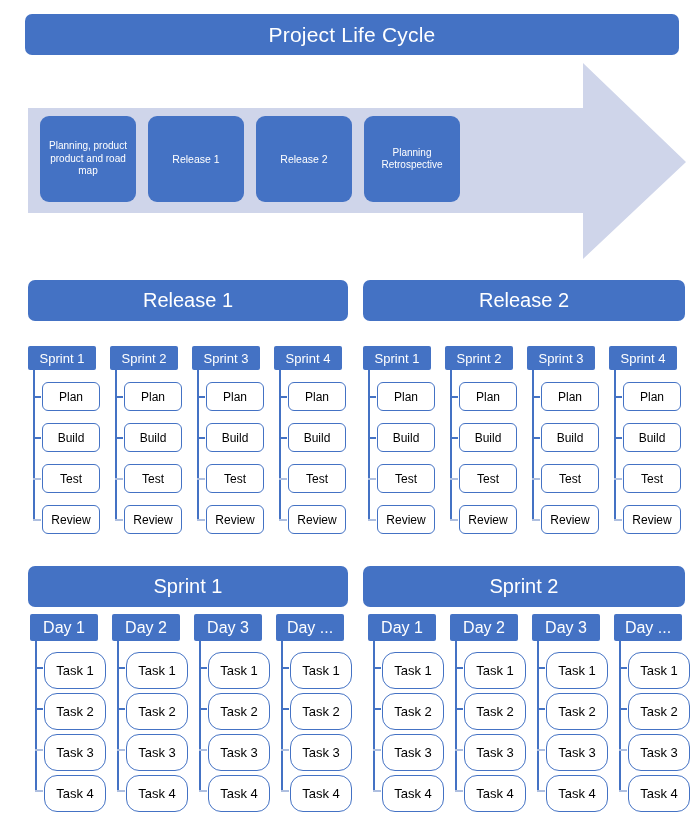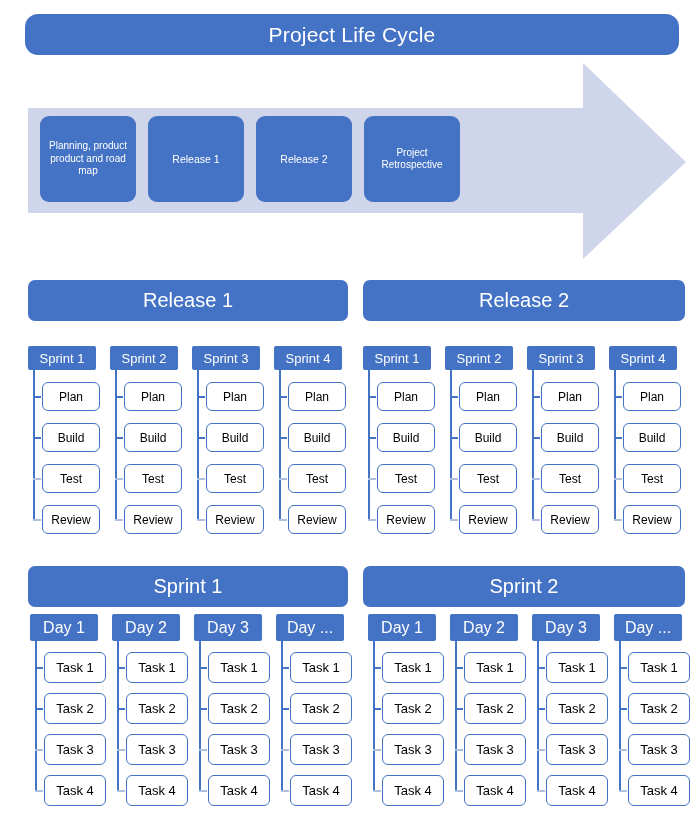--- a/index.html
+++ b/index.html
@@ -19,21 +19,21 @@
   
   .abs { position: absolute; }
 
   
   #title-banner {
     left: 25px;
     top: 14px;
     width: 654px;
     height: 41px;
     background: #4472C4;
-    border-radius: 13px;
+    border-radius: 7px;
     display: flex;
     align-items: center;
     justify-content: center;
     color: #ffffff;
     font-size: 21px;
     letter-spacing: .2px;
   }
 
   
   #lifecycle-arrow-wrap {
@@ -117,40 +117,40 @@
     box-sizing: border-box;
     white-space: nowrap;
   }
 
   
   .lvl-sprint .tree-head { width: 68px; height: 24px; font-size: 13px; }
   .lvl-sprint .leaf-box  { width: 58px; height: 29px; font-size: 12px; }
 
   
   .lvl-day .tree-head { width: 68px; height: 27px; font-size: 16px; }
-  .lvl-day .leaf-box  { width: 62px; height: 31px; font-size: 13px; }
+  .lvl-day .leaf-box  { width: 62px; height: 37px; font-size: 13px; border-radius: 13px; }
 </style>
 </head>
 <body>
 
 <div class="abs" id="title-banner">
   <span>Project Life Cycle</span>
 </div>
 
 <div class="abs" id="lifecycle-arrow-wrap">
   <svg width="700" height="215" viewBox="0 0 700 215">
     <polygon points="28,53 583,53 583,8 686,107 583,204 583,158 28,158" fill="#CFD5EA"></polygon>
   </svg>
 </div>
 
 <div class="abs" id="lifecycle-stages">
     <div class="stage-box multiline">Planning, product product and road map</div>
     <div class="stage-box">Release 1</div>
     <div class="stage-box">Release 2</div>
-    <div class="stage-box multiline">Project Retrospective</div>
+    <div class="stage-box multiline">Planning Retrospective</div>
   </div>
 
 <div class="abs section-bar" style="left:28px; top:280px; width:320px;">
   <span>Release 1</span>
 </div>
 <div class="abs section-bar" style="left:363px; top:280px; width:322px;">
   <span>Release 2</span>
 </div>
 
 <div class="abs" id="release-trees-0" style="left:28px; top:346px; width:340px; height:200px;">

